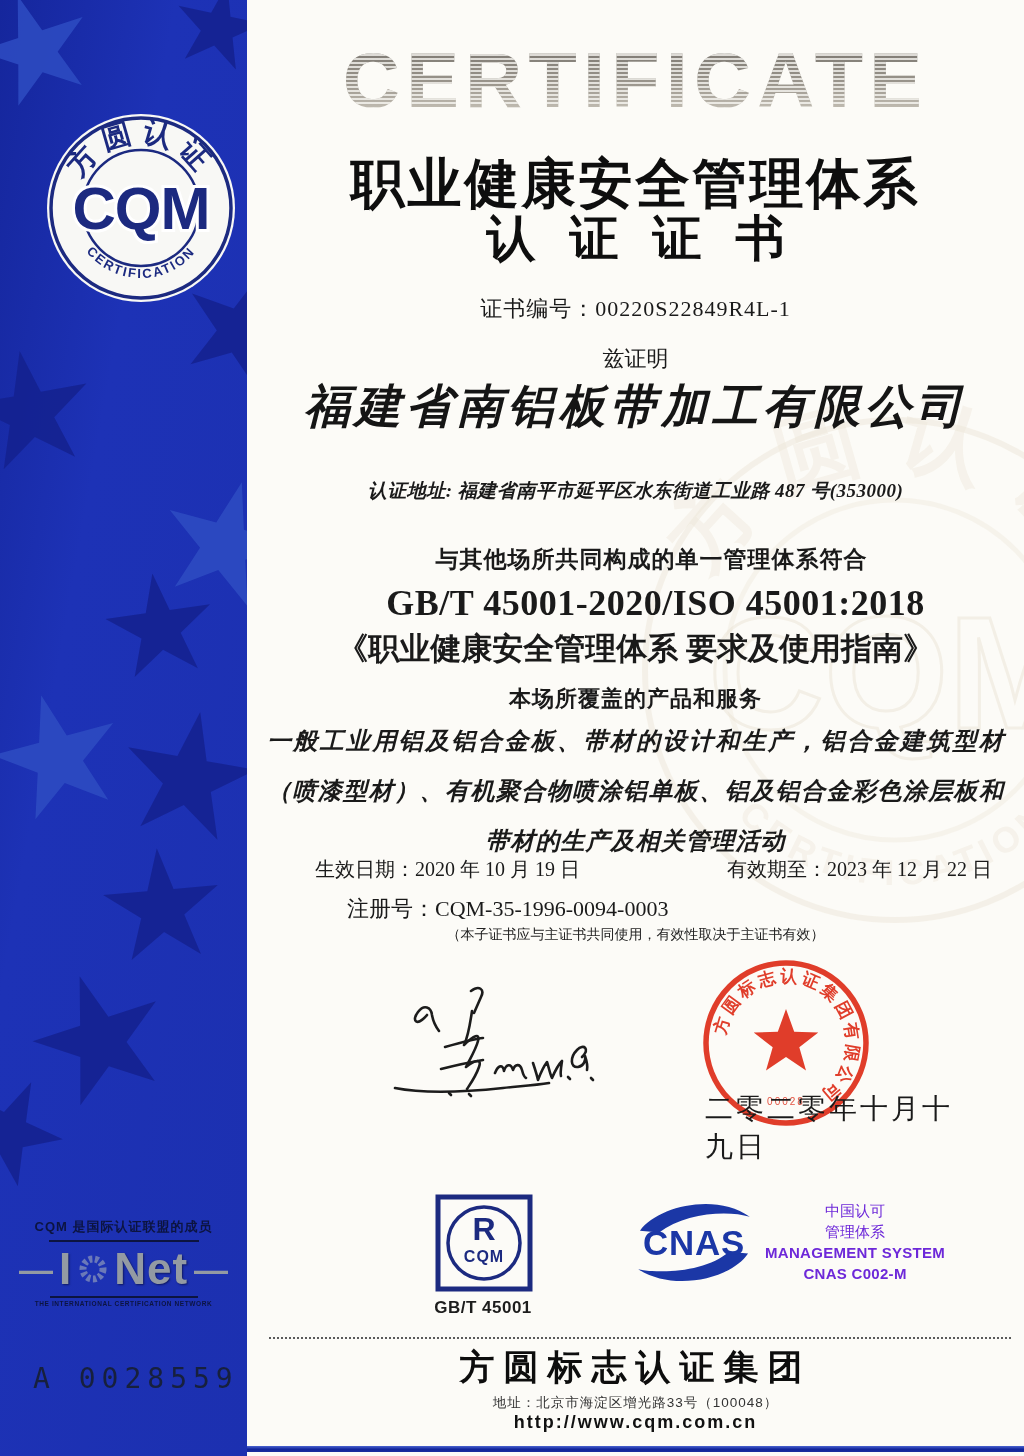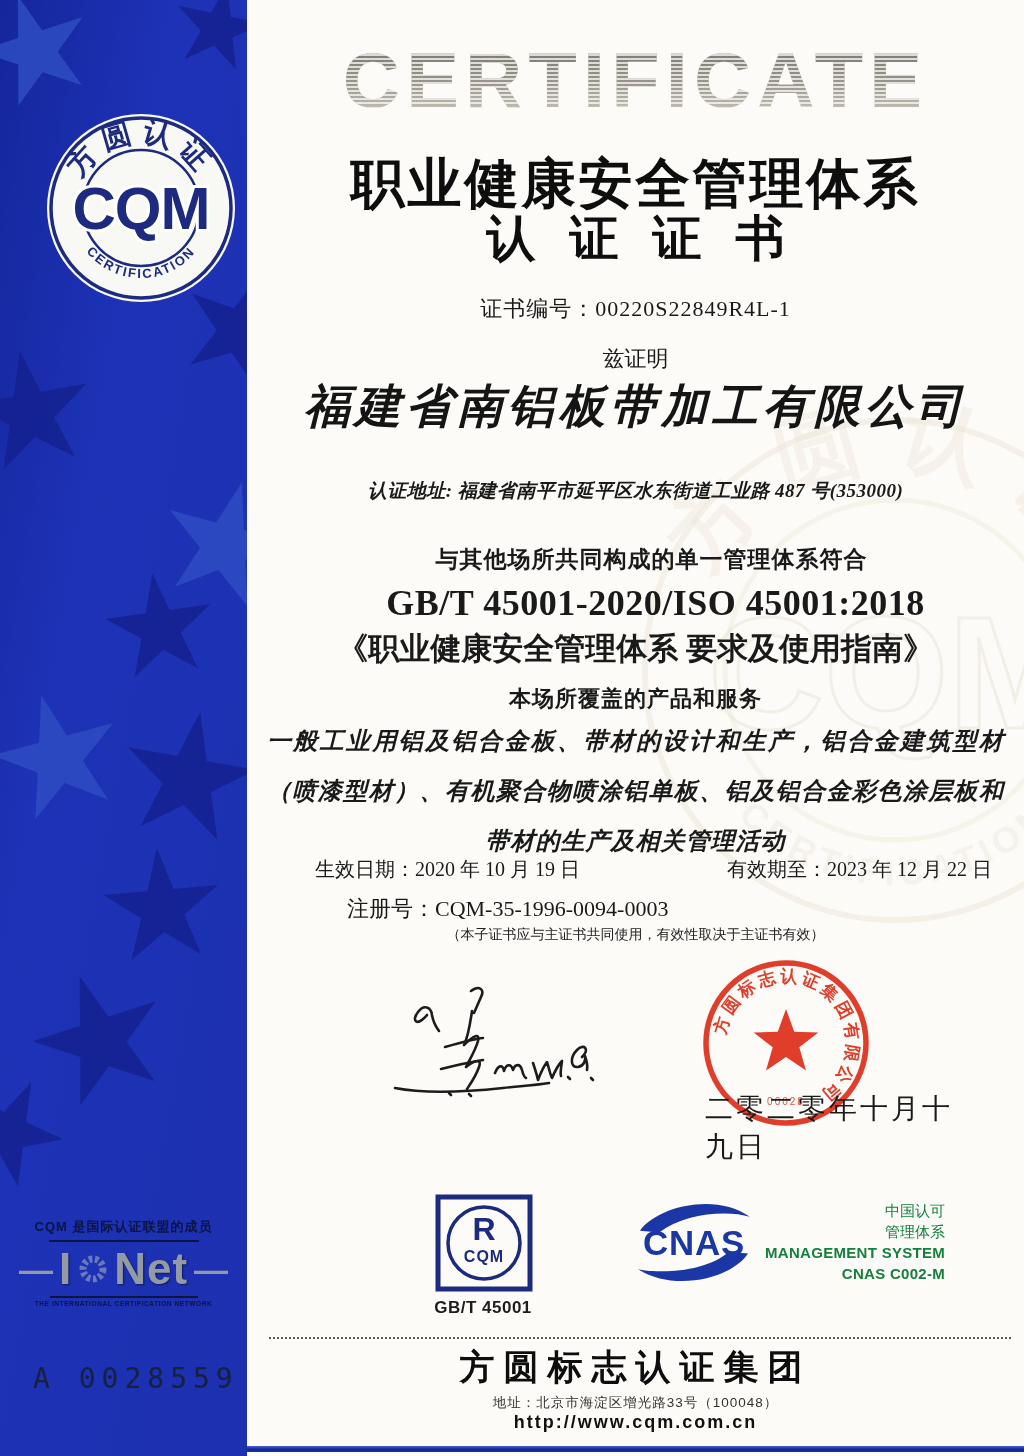--- a/index.html
+++ b/index.html
@@ -57,21 +57,21 @@
   .issue-date{top:1090px;left:458px;width:270px;font-size:28px;letter-spacing:3px;text-align:left;}
 
   .signature{position:absolute;left:128px;top:985px;}
   .stamp{position:absolute;left:453px;top:959px;mix-blend-mode:multiply;}
 
   
   .cqm-mark{position:absolute;left:188px;top:1194px;}
   .cqm-mark-caption{position:absolute;left:176px;top:1298px;width:120px;text-align:center;
       font-family:"Liberation Sans",sans-serif;font-weight:bold;font-size:17px;color:#1d1d1d;letter-spacing:.5px;}
   .cnas-logo{position:absolute;left:386px;top:1198px;}
-  .cnas-text{position:absolute;left:518px;top:1200px;text-align:right;color:#15803d;
+  .cnas-text{position:absolute;left:518px;top:1200px;text-align:center;color:#6d28d9;
       font-family:"Liberation Sans",sans-serif;font-size:15px;line-height:21px;}
   .cnas-text .en{font-weight:bold;letter-spacing:.3px;}
 
   
   .footer-divider{position:absolute;left:22px;top:1337px;width:742px;border-top:2px dotted #5a5a5a;}
   .footer-org{top:1344px;font-family:"Liberation Sans",sans-serif;font-weight:bold;font-size:35px;letter-spacing:9px;color:#0d0d0d;}
   .footer-address{top:1394px;font-family:"Liberation Sans",sans-serif;font-size:13.5px;color:#333;letter-spacing:1px;}
   .footer-url{top:1412px;font-family:"Liberation Sans",sans-serif;font-weight:bold;font-size:18px;letter-spacing:2px;color:#111;}
   .footer-bar{position:absolute;left:0;top:1446px;width:777px;height:6px;
       background:linear-gradient(180deg,#4a63d0,#10239a 55%,#1b2f9e);}

